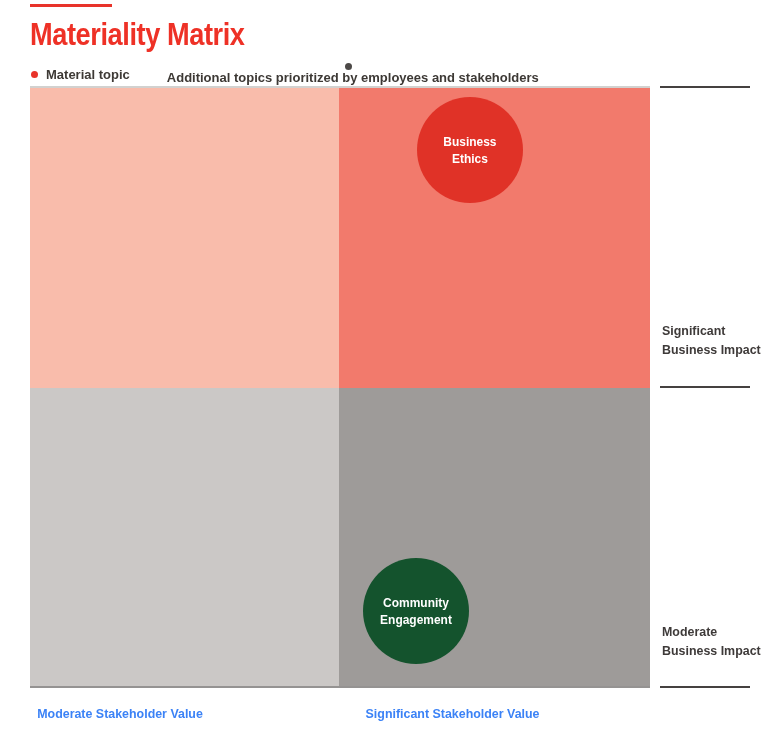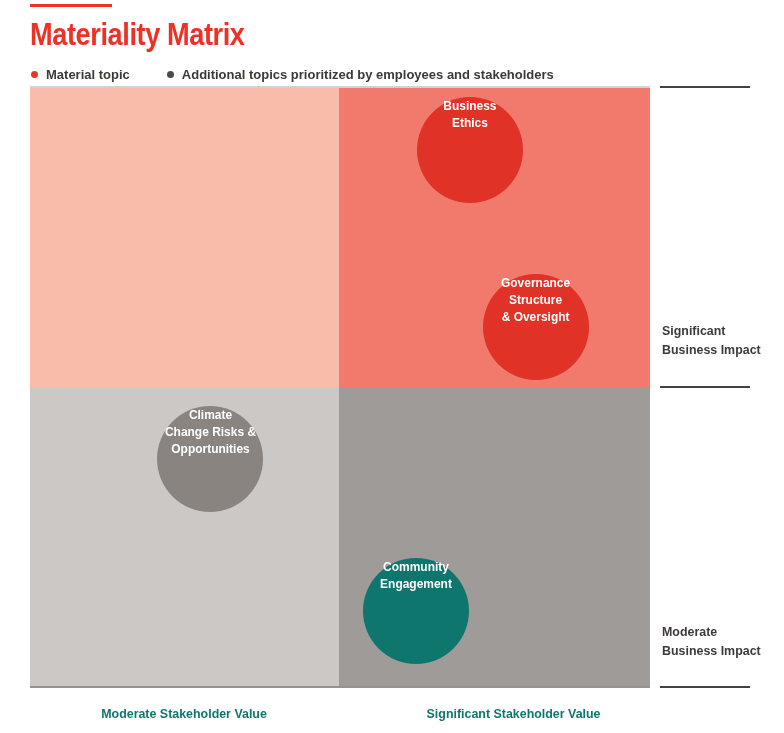--- a/index.html
+++ b/index.html
@@ -16,48 +16,48 @@
   
   .page-title{
     position:absolute;left:30px;top:16px;color:#ee3126;
     font-size:32px;font-weight:700;letter-spacing:-0.5px;white-space:nowrap;
     transform:scaleX(0.85);transform-origin:left top;
   }
 
   
   .legend{position:absolute;left:31px;top:66px;display:flex;align-items:center;height:16px;}
   .legend-item{display:flex;align-items:center;}
-  .legend-item + .legend-item{margin-left:37px;}
+  .legend-item + .legend-item{margin-left:37px;flex-direction:column;}
   .legend-dot{width:7px;height:7px;border-radius:50%;margin-right:8px;flex:0 0 auto;}
   .legend-label{font-size:13px;font-weight:700;color:#3d3935;white-space:nowrap;}
 
   
   .matrix{
     position:absolute;left:30px;top:86px;width:620px;height:602px;box-sizing:border-box;
     border-top:2px solid rgba(92,88,85,0.28);
     border-bottom:2px solid rgba(64,60,58,0.55);
   }
   .quad{position:absolute;}
   .quad-tl{left:0;top:0;width:309px;height:300px;}
   .quad-tr{left:309px;top:0;width:311px;height:300px;}
   .quad-bl{left:0;top:300px;width:309px;height:298px;}
   .quad-br{left:309px;top:300px;width:311px;height:298px;}
 
   
   .bubble{
     position:absolute;border-radius:50%;
-    display:flex;justify-content:center;text-align:center;
+    display:flex;align-items:center;justify-content:center;text-align:center;
   }
   .bubble span{
     color:#ffffff;font-weight:700;font-size:13px;line-height:1.32;
     white-space:pre-line;display:inline-block;transform:scaleX(0.92);
   }
   .bubble.material{background:rgba(219,33,22,0.8);}
   .bubble.additional-light{background:#8a8481;}
-  .bubble.additional-dark{background:#0f766e;}
+  .bubble.additional-dark{background:#14532d;}
 
   .b-ethics     {left:387px;top:9px;  width:106px;height:106px;}
   .b-workforce  {left:506px;top:52px; width:104px;height:104px;}
   .b-data       {left:316px;top:110px;width:104px;height:104px;}
   .b-customer   {left:401px;top:106px;width:110px;height:110px;}
   .b-governance {left:453px;top:186px;width:106px;height:106px;}
   .b-climate    {left:127px;top:318px;width:106px;height:106px;}
   .b-environment{left:127px;top:434px;width:104px;height:104px;}
   .b-community  {left:333px;top:470px;width:106px;height:106px;}
 
@@ -70,22 +70,22 @@
   .y-label{
     position:absolute;left:12px;width:120px;
     font-size:13.5px;font-weight:700;color:#3e3a39;line-height:1.4;
     white-space:pre-line;transform:scaleX(0.92);transform-origin:left center;
   }
   .y-label.top{top:236px;}
   .y-label.bottom{top:537px;}
 
   
   .x-label{
-    position:absolute;top:706px;text-align:center;
-    font-size:13.5px;font-weight:700;color:#0f766e;white-space:nowrap;
+    position:absolute;top:706px;
+    font-size:13.5px;font-weight:700;color:#3b82f6;white-space:nowrap;
   }
   .x-label.left{left:30px;width:309px;}
   .x-label.right{left:358px;width:311px;}
 </style>
 </head>
 <body>
 
 <div class="top-rule"></div>
 
 <div class="page-title">Materiality Matrix</div>
@@ -104,30 +104,20 @@
 <div class="matrix">
   <div class="quad quad-tl" style="background:#f9bcab"></div>
   <div class="quad quad-tr" style="background:#f27a6c"></div>
   <div class="quad quad-bl" style="background:#cbc8c6"></div>
   <div class="quad quad-br" style="background:#9e9b99"></div>
 
   <div class="bubble material b-ethics">
     <span>Business
 Ethics</span>
   </div>
-  <div class="bubble material b-governance">
-    <span>Governance
-Structure
-&amp; Oversight</span>
-  </div>
-  <div class="bubble additional-light b-climate">
-    <span>Climate
-Change Risks &amp;
-Opportunities</span>
-  </div>
   <div class="bubble additional-dark b-community">
     <span>Community
 Engagement</span>
   </div>
 </div>
 
 <div class="y-axis">
   <div class="y-tick t0"></div>
   <div class="y-tick t1"></div>
   <div class="y-tick t2"></div>

